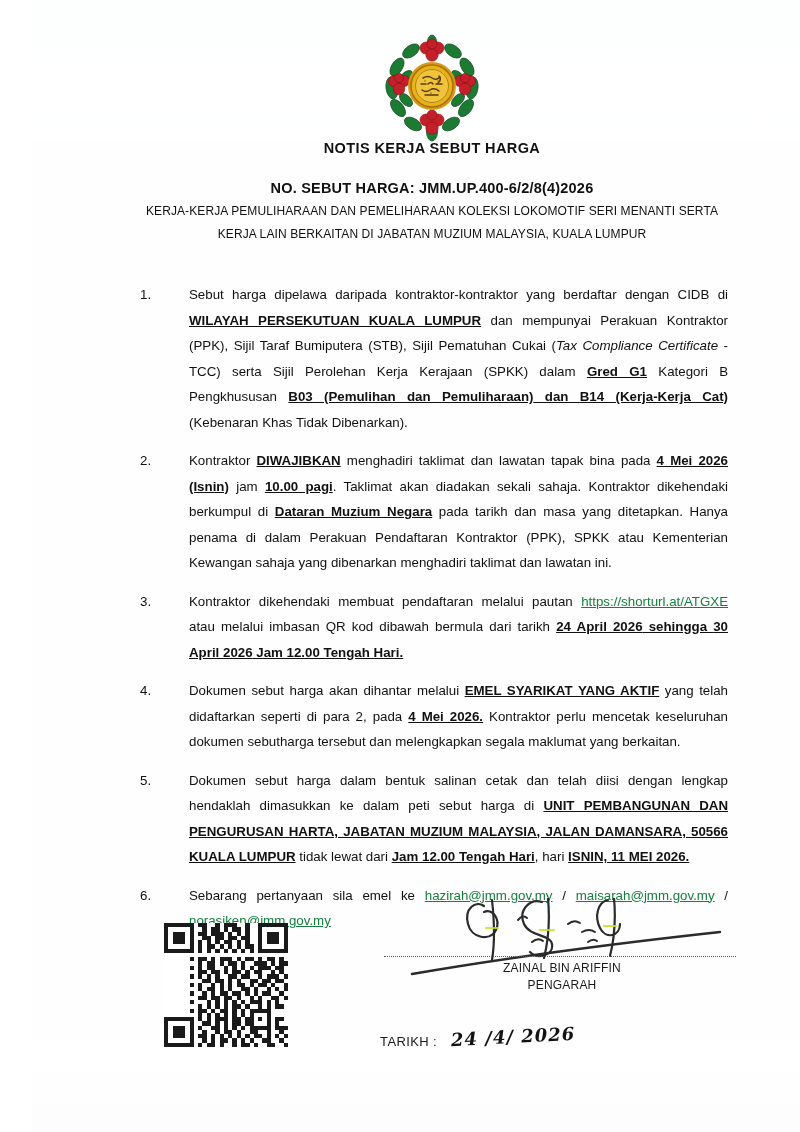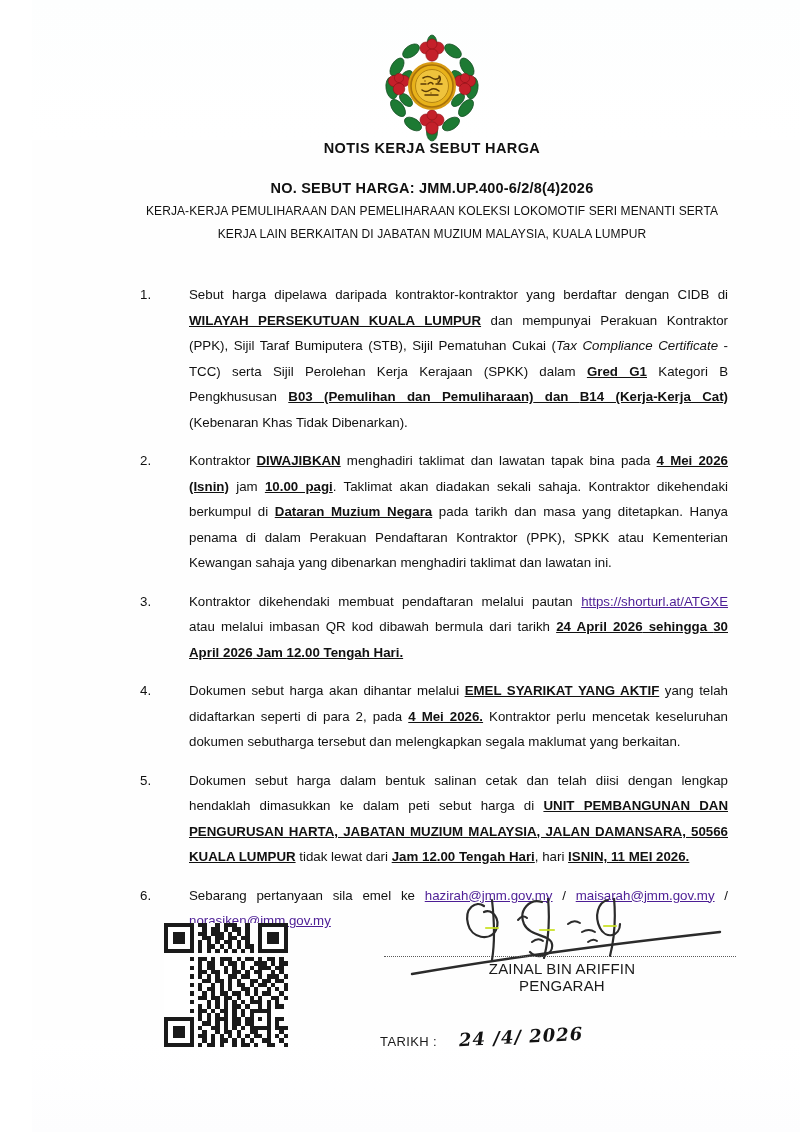--- a/index.html
+++ b/index.html
@@ -97,21 +97,21 @@
     width: 40px;
     text-align: left;
     font-size: 13.3px;
     font-weight: normal;
   }
   .para .ptext { display: block; }
   b.bd { font-weight: bold; text-decoration: underline; }
   i.it { font-style: italic; }
   .bdu { font-weight: bold; text-decoration: underline; }
   a.lnk {
-    color: #4c1d95;
+    color: #15803d;
   }
   
   .para-3 .ptext { text-align: justify; }
 
   
   .qr {
     position: absolute;
     left: 130px;
     top: 923px;
     width: 128px;
@@ -140,35 +140,35 @@
     top: 58px;
     width: 352px;
     border-top: 1px dotted #5a5a5a;
   }
   .sig-lines {
     position: absolute;
     left: 0;
     top: 62px;
     width: 380px;
     text-align: center;
-    font-size: 15px;
+    font-size: 12px;
     line-height: 17px;
     color: #1a1a1a;
     letter-spacing: 0.2px;
   }
   .tarikh-row {
     position: absolute;
     left: 8px;
     top: 130px;
     width: 370px;
     font-size: 13px;
     color: #1a1a1a;
     display: flex;
     align-items: flex-end;
-    gap: 22px;
+    gap: 14px;
   }
   .tarikh-label { letter-spacing: 0.4px; }
   .tarikh-hand {
     font-family: "DejaVu Serif", serif;
     font-style: italic;
     font-size: 18px;
     font-weight: bold;
     letter-spacing: 1px;
     transform: rotate(-3deg) translateY(-2px);
     display: inline-block;

